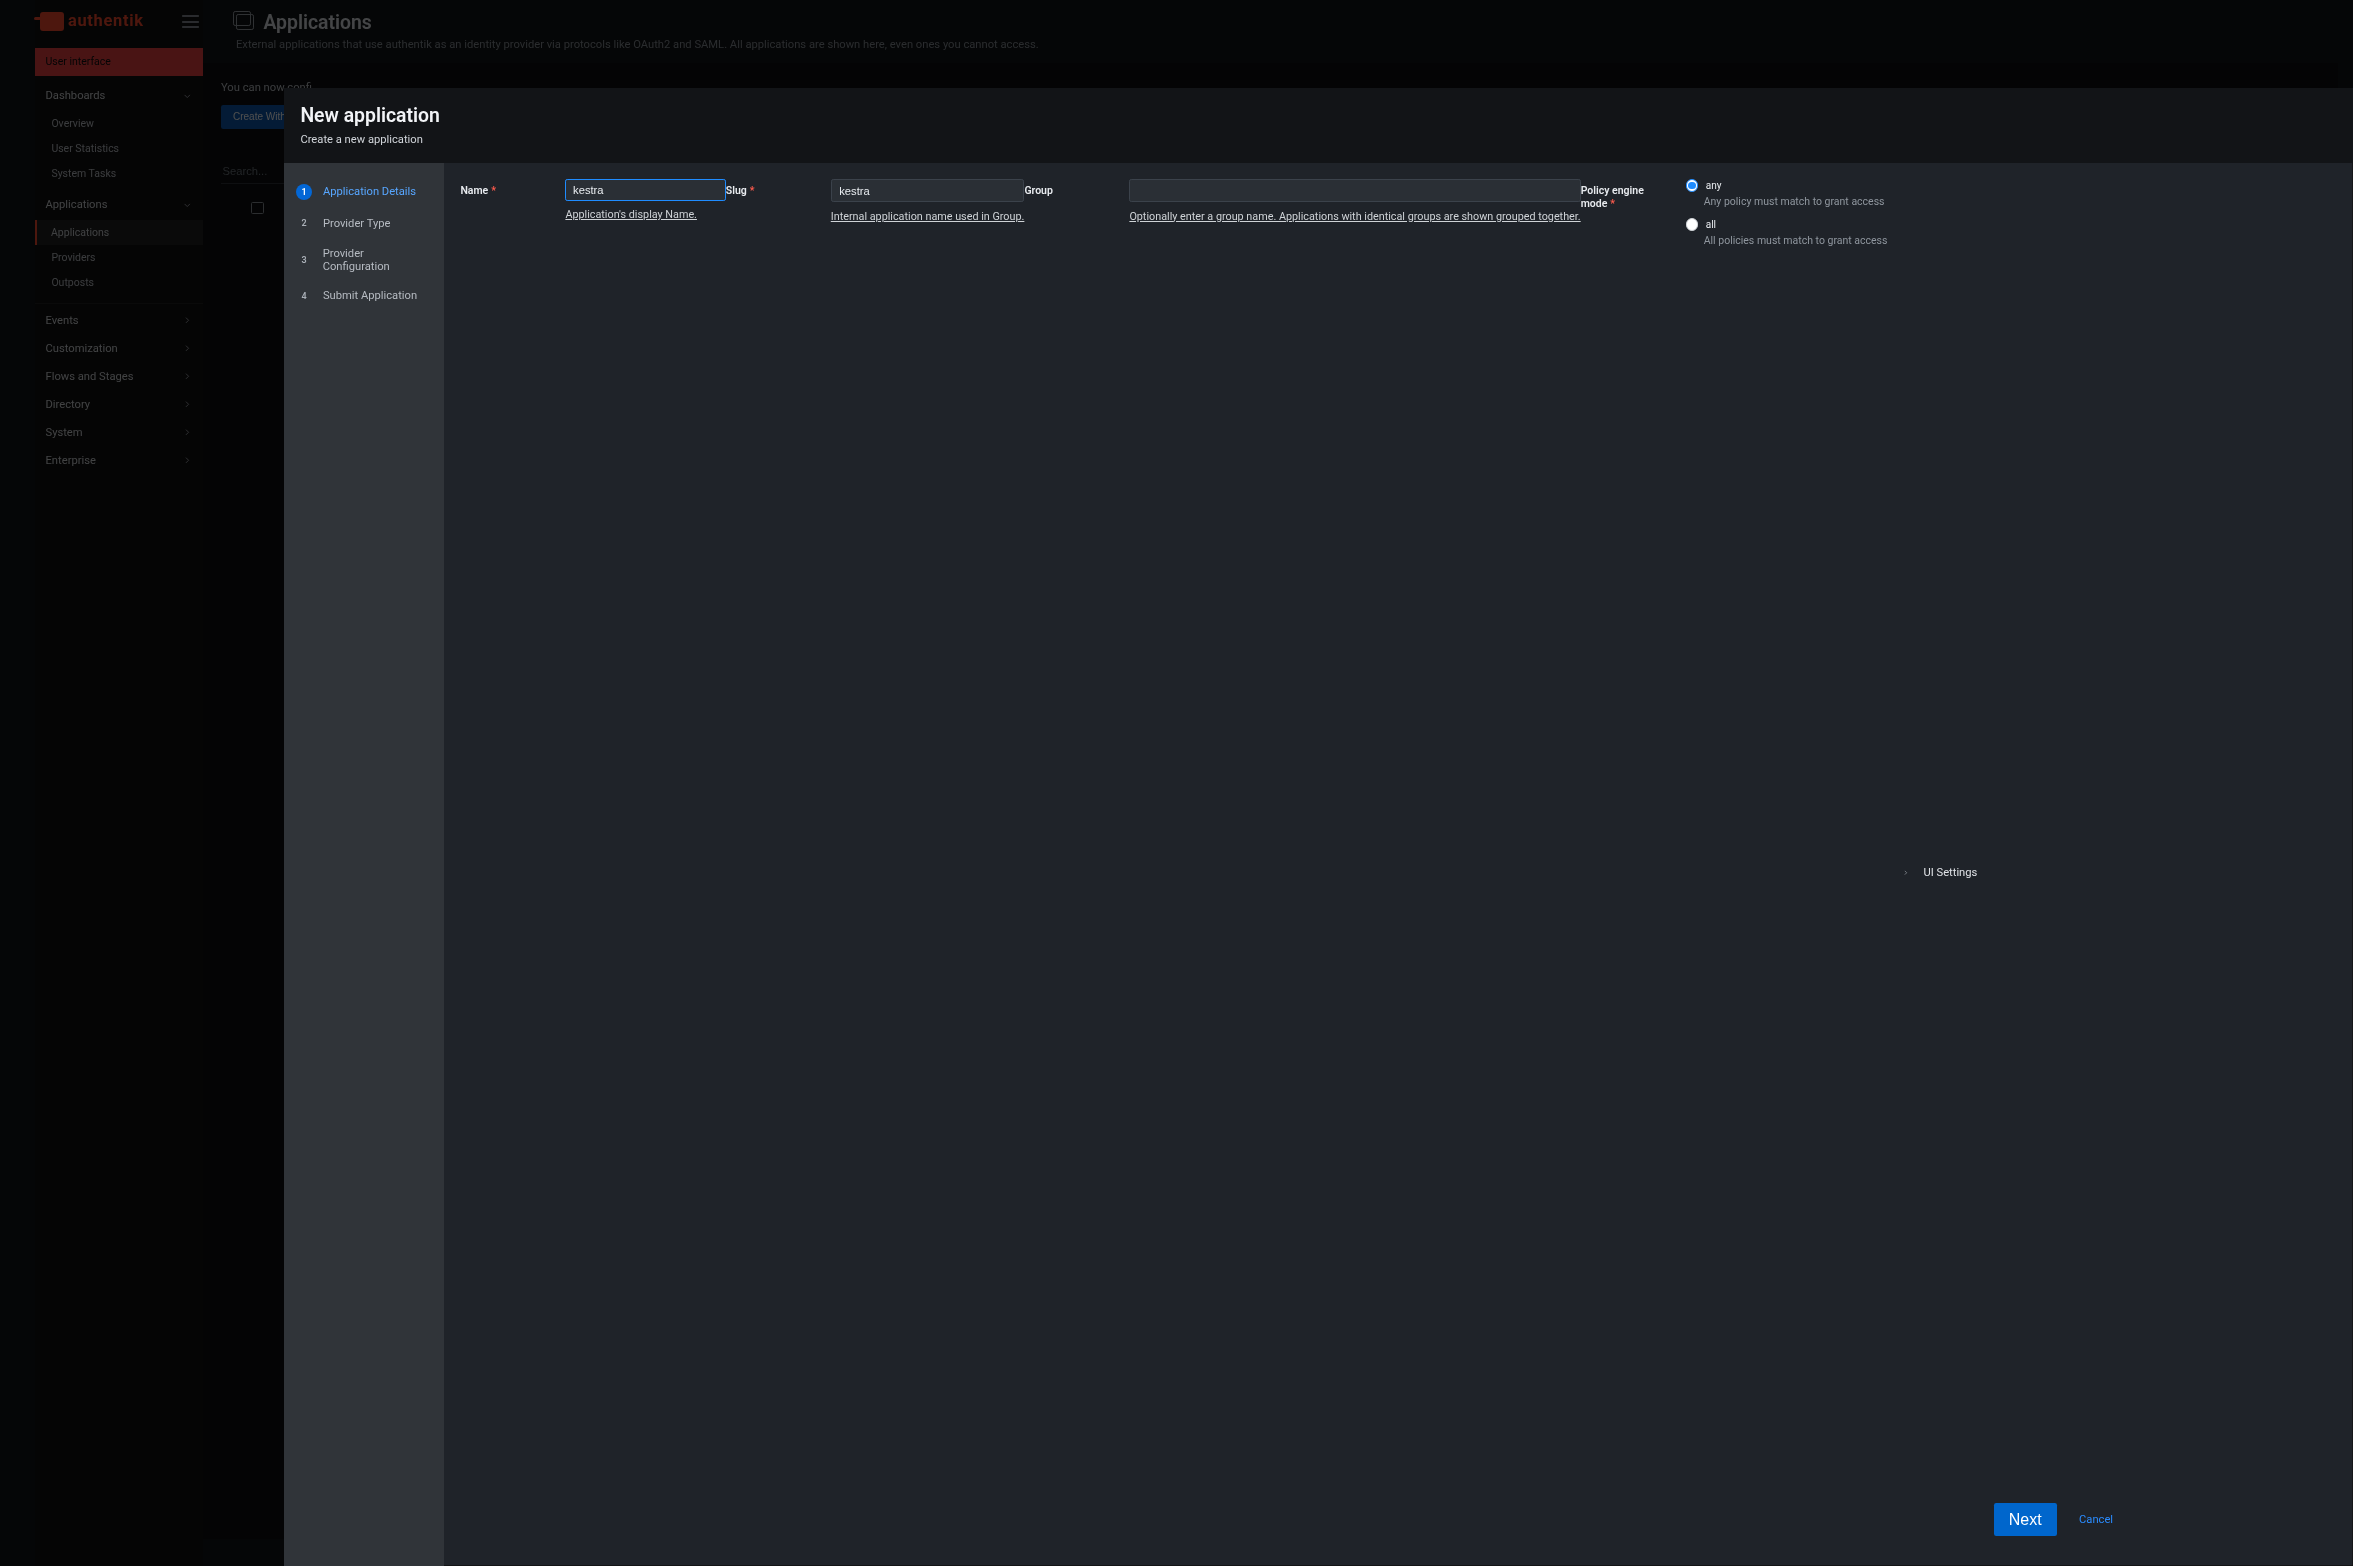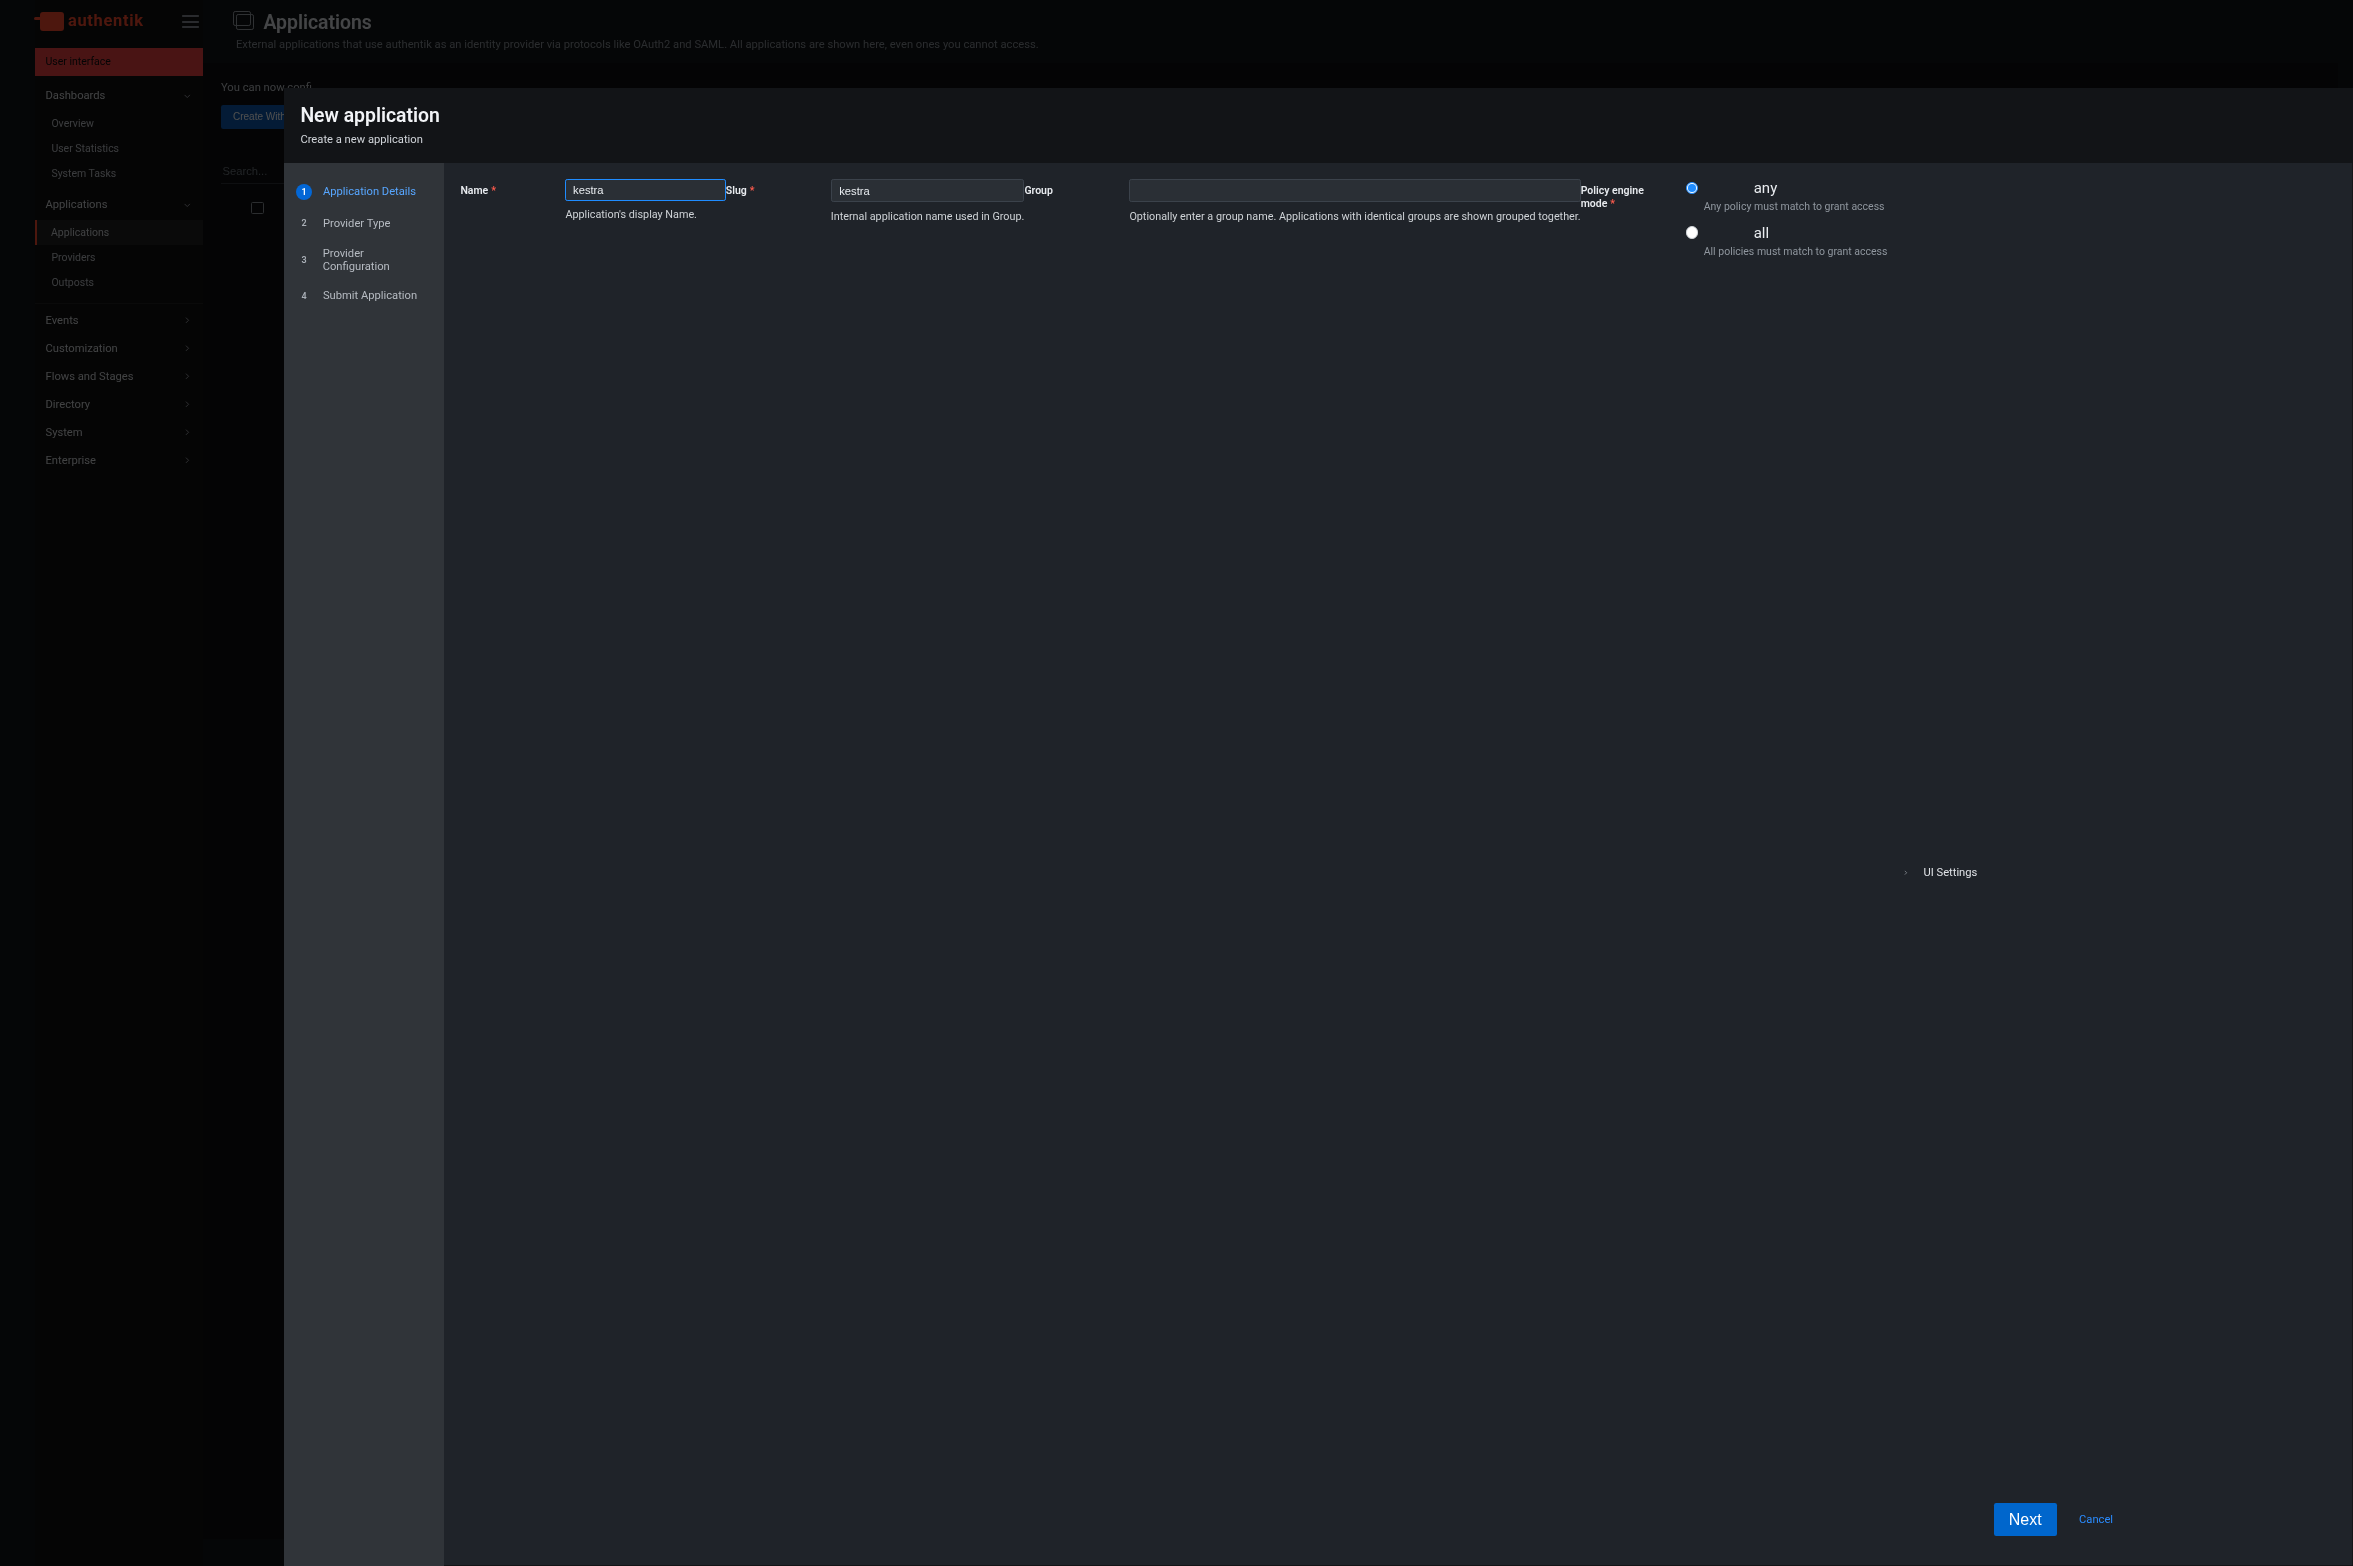--- a/index.html
+++ b/index.html
@@ -181,30 +181,30 @@
   .field-label{
     width:90px;flex-shrink:0;color:#e8ebef;font-size:10.5px;font-weight:600;padding-top:4.5px;
   }
   .req{color:#ff5b4d;margin-left:3px;font-weight:700;}
   .field-body{flex:1;min-width:0;}
   .tinput{
     width:100%;box-sizing:border-box;background:#2a2f35;border:0.7px solid #3b424b;border-radius:2.2px;
     padding:4.5px 7.5px;color:#e9edf1;font-size:11.2px;outline:none;
   }
   .tinput.focus{border:1.5px solid #1f8cff;padding:3.7px 6.7px;}
-  .help{color:#cfd3d7;font-size:10.8px;margin:7.5px 0 18px 0;}
+  .help{color:#cfd3d7;font-size:10.8px;margin:7.5px 0 18px 0;text-decoration:underline;}
 
   .radio-row{display:flex;align-items:center;gap:7.5px;margin-bottom:3px;}
   .radio{
     -webkit-appearance:none;appearance:none;width:10.5px;height:10.5px;border-radius:50%;
     border:1.5px solid #cfd3d7;background:#fff;margin:0;cursor:pointer;position:relative;
   }
   .radio.checked{border-color:#1f8cff;}
   .radio.checked::after{content:"";position:absolute;inset:1.5px;border-radius:50%;background:#1f8cff;}
-  .radio-lab{color:#e8ebef;font-size:15px;margin-left:48px;}
+  .radio-lab{color:#e8ebef;font-size:10px;}
   .radio-help{color:#8f969e;font-size:10.5px;margin:1.5px 0 10.5px 18px;}
 
   .expand{
     display:flex;align-items:center;gap:13.5px;color:#e0e3e7;font-size:11.2px;margin-top:13.5px;cursor:pointer;
     padding-left:15px;
   }
   .expand .chev{width:7.5px;height:7.5px;}
 
   .modal-footer{
     display:flex;align-items:center;gap:22.4px;padding:10.5px 18px 16.4px 16.4px;margin-top:auto;

